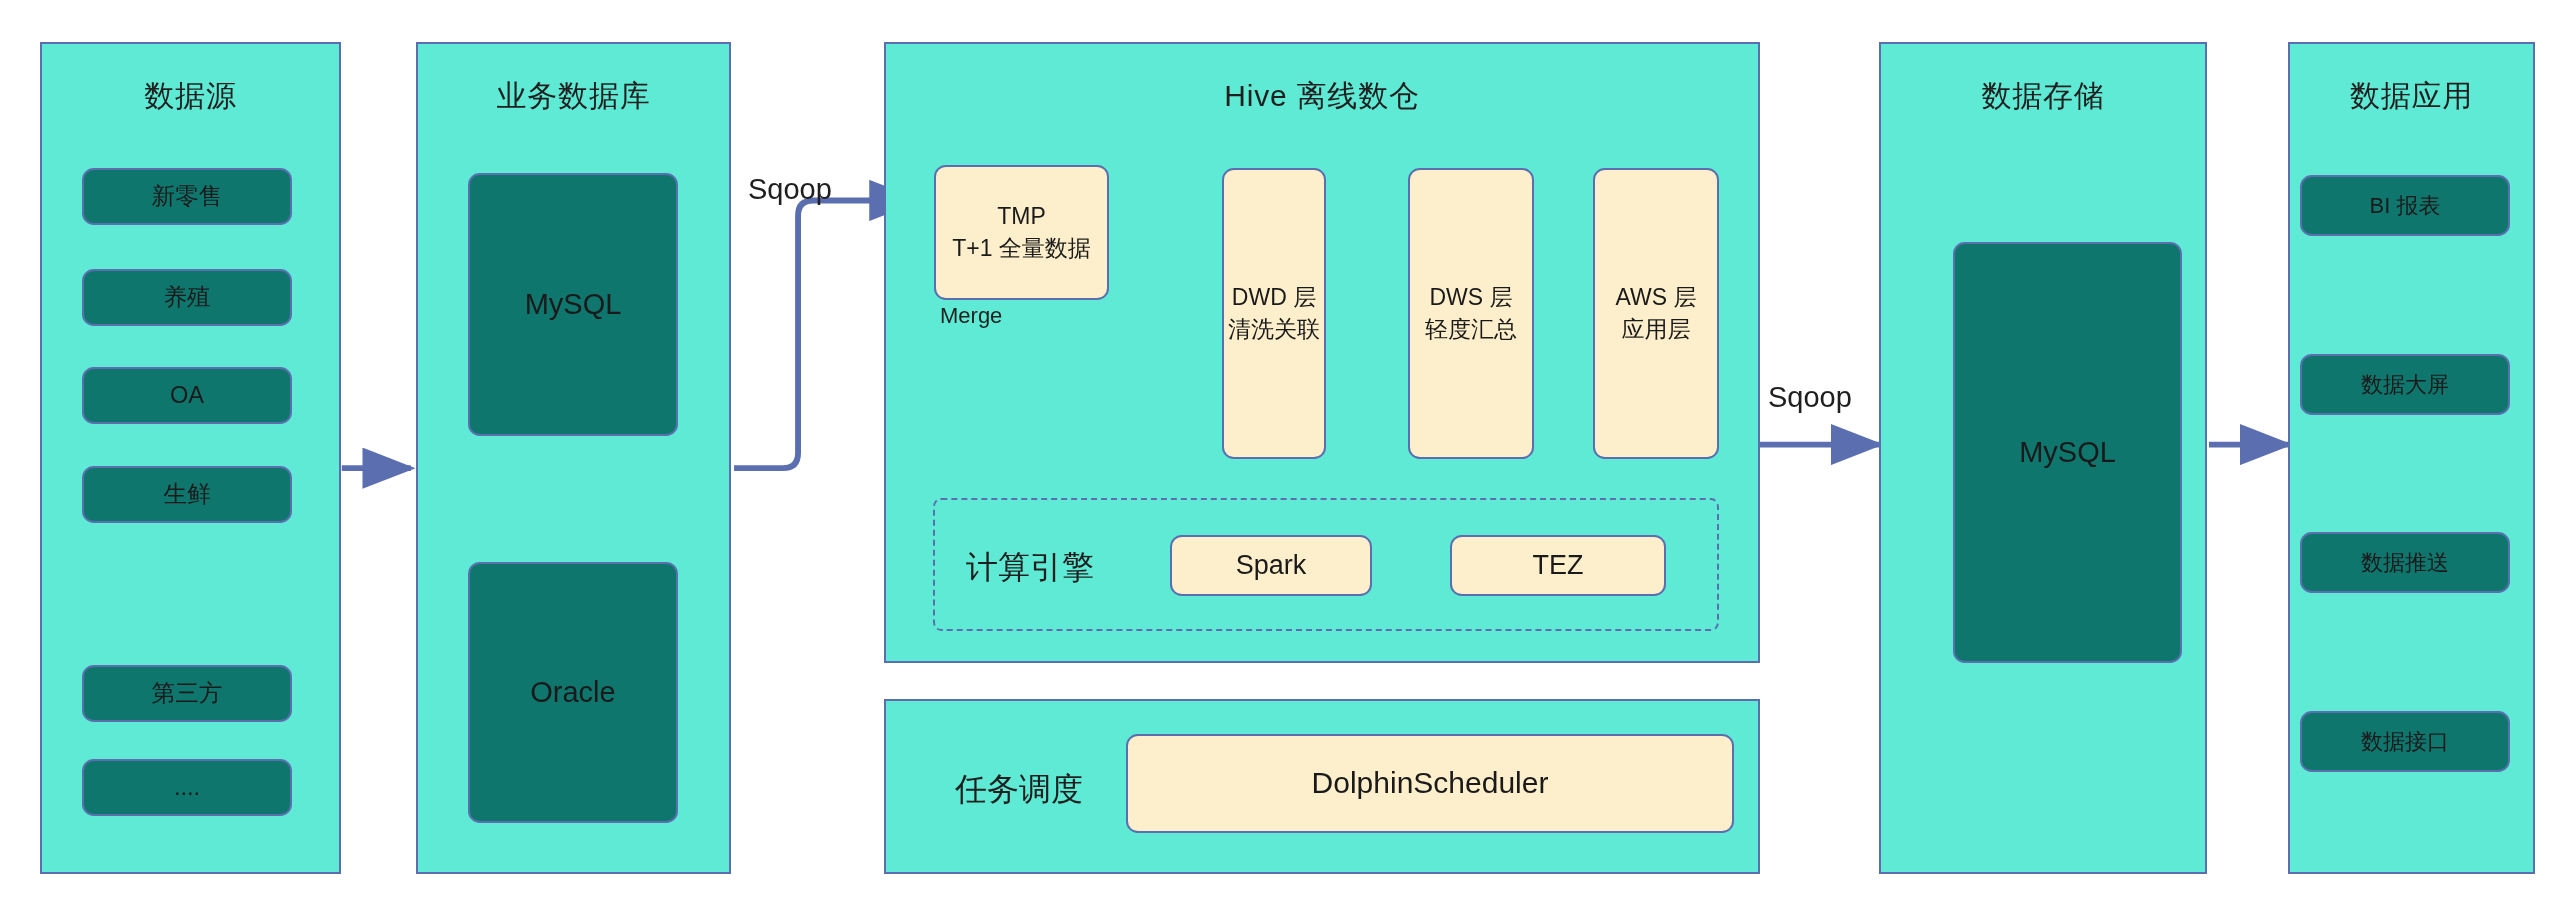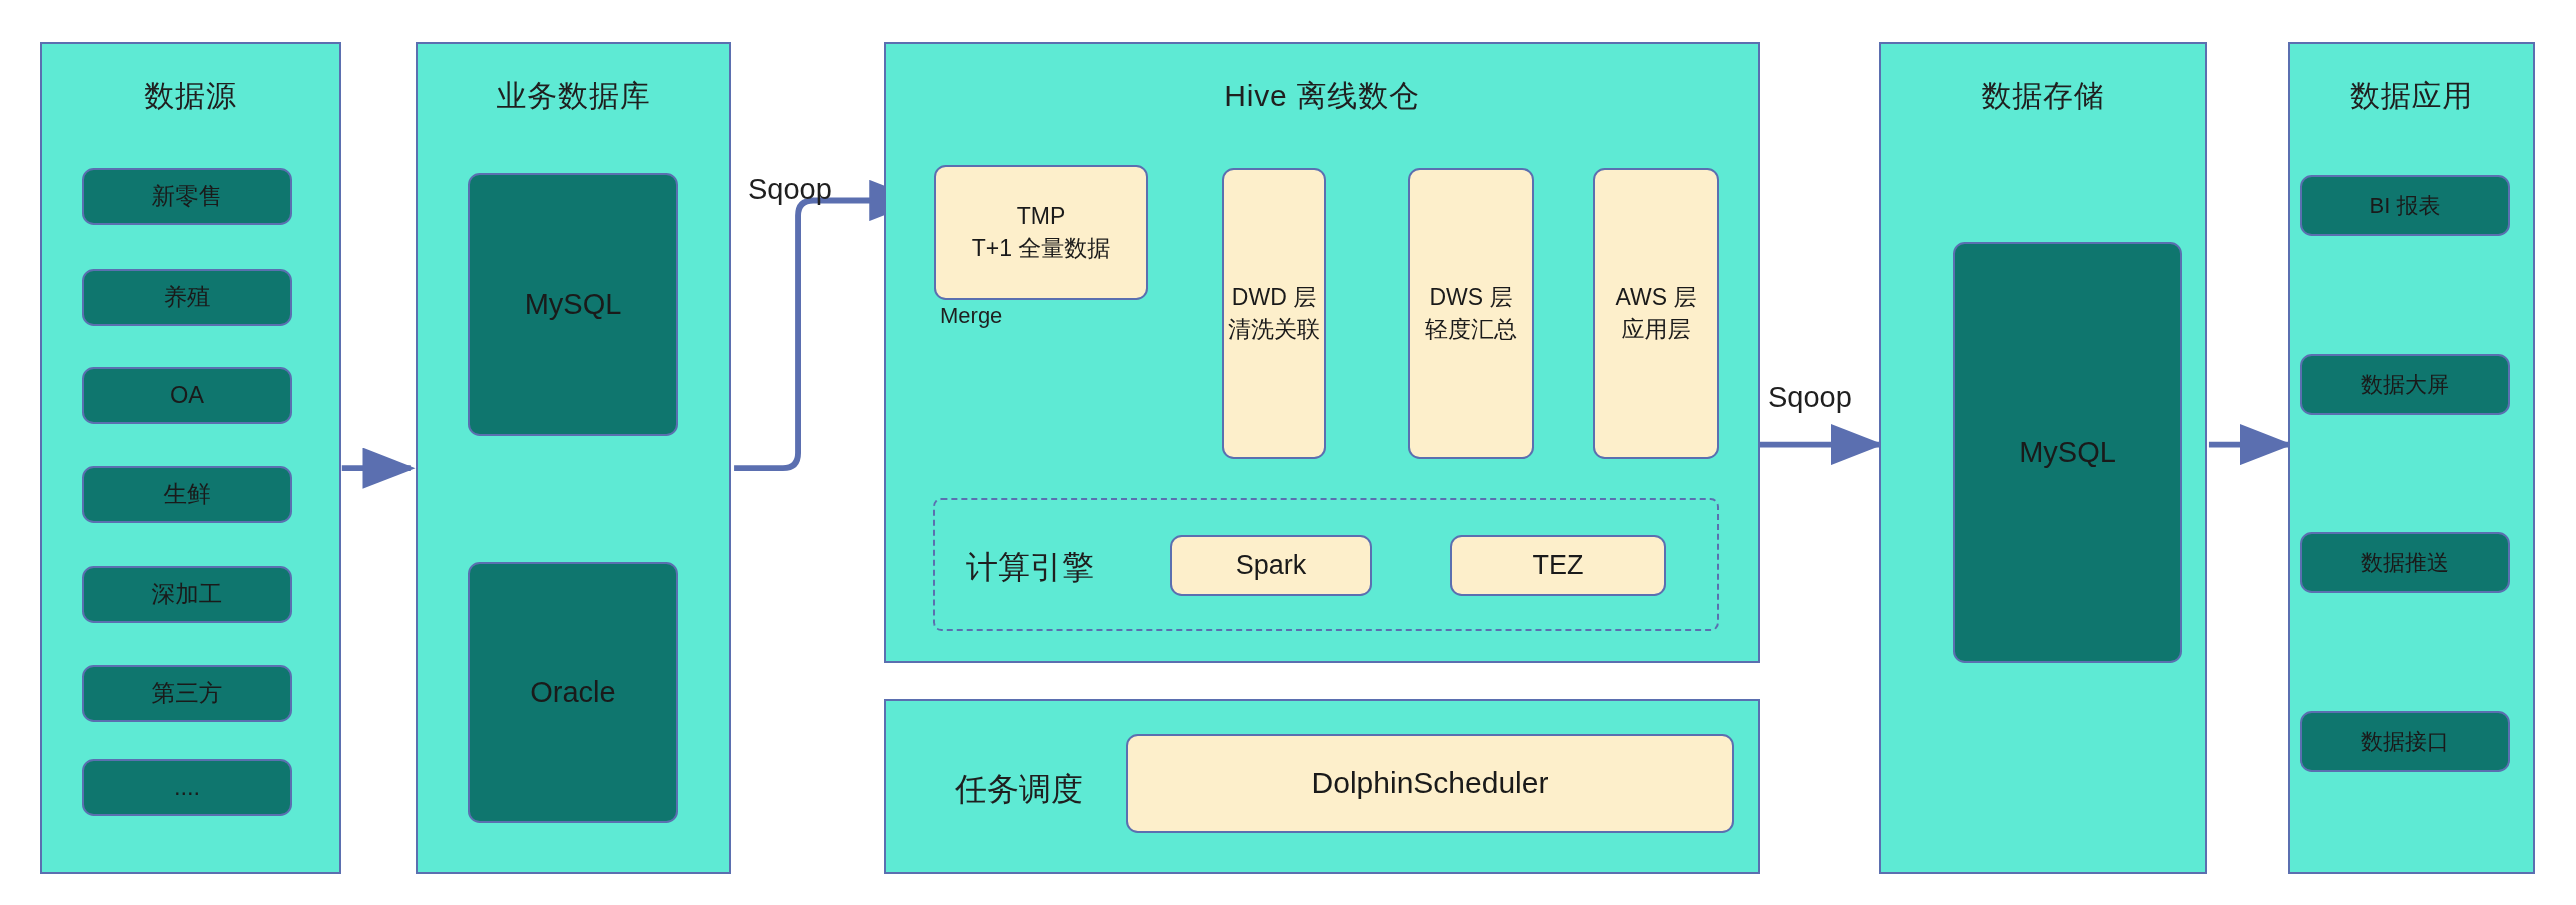--- a/index.html
+++ b/index.html
@@ -121,23 +121,20 @@
   </div>
   <div class="node blue" style="left:82px; top:269px; width:210px; height:57px; font-size:23.6px;">
     <span class="node-line">养殖</span>
   </div>
   <div class="node blue" style="left:82px; top:367px; width:210px; height:57px; font-size:23.6px;">
     <span class="node-line">OA</span>
   </div>
   <div class="node blue" style="left:82px; top:466px; width:210px; height:57px; font-size:23.6px;">
     <span class="node-line">生鲜</span>
   </div>
-  <div class="node blue" style="left:82px; top:566px; width:210px; height:57px; font-size:23.6px;">
-    <span class="node-line">深加工</span>
-  </div>
   <div class="node blue" style="left:82px; top:665px; width:210px; height:57px; font-size:23.6px;">
     <span class="node-line">第三方</span>
   </div>
   <div class="node blue" style="left:82px; top:759px; width:210px; height:57px; font-size:23.6px;">
     <span class="node-line">....</span>
   </div>
 
   <div class="panel" style="left:416px; top:42px; width:315px; height:832px;">
     <div class="panel-title" style="top:32px;">业务数据库</div>
   </div>
@@ -145,21 +142,21 @@
     <span class="node-line">MySQL</span>
   </div>
   <div class="node blue" style="left:468px; top:562px; width:210px; height:261px; font-size:29px;">
     <span class="node-line">Oracle</span>
   </div>
 
   <div class="panel" style="left:884px; top:42px; width:876px; height:621px;">
     <div class="panel-title" style="top:32px;">Hive 离线数仓</div>
   </div>
 
-  <div class="node cream" style="left:934px; top:165px; width:214px; height:135px; font-size:23px;">
+  <div class="node cream" style="left:934px; top:165px; width:175px; height:135px; font-size:23px;">
     <span class="node-line">TMP</span>
     <span class="node-line">T+1 全量数据</span>
   </div>
 
   <div class="flabel small" style="left:940px; top:303px;">Merge</div>
 
 
   <div class="node cream" style="left:1222px; top:168px; width:104px; height:291px; font-size:23px;">
     <span class="node-line">DWD 层</span>
     <span class="node-line">清洗关联</span>

